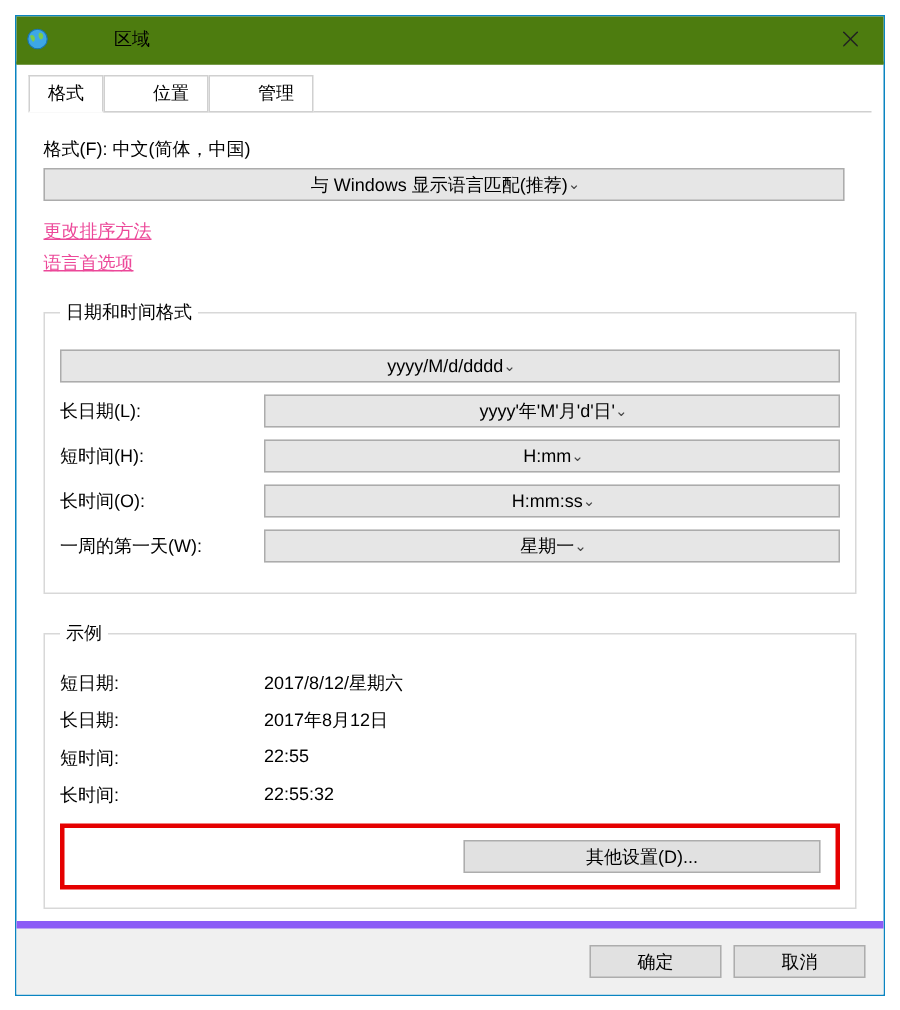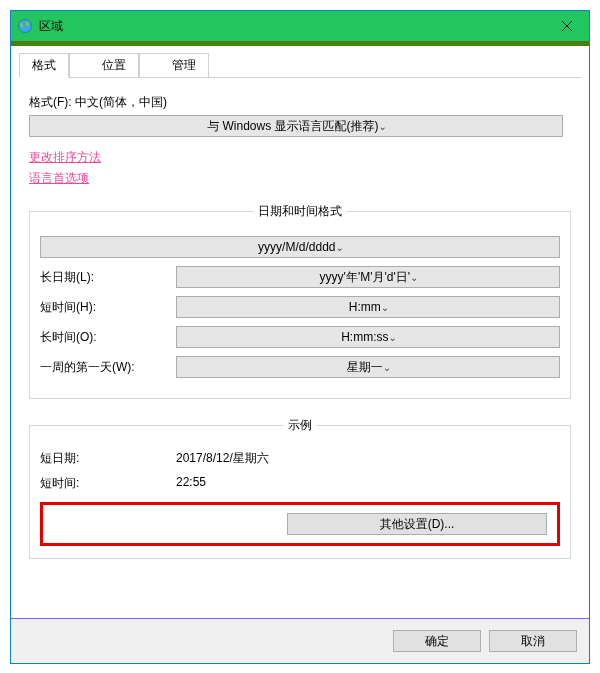--- a/index.html
+++ b/index.html
@@ -18,25 +18,26 @@
     left: 10px;
     top: 10px;
     width: 578px;
     height: 652px;
     border: 1px solid #0a84c1;
     background: #ffffff;
     box-shadow: 0 0 0 0 #000;
   }
   .titlebar {
     height: 30px;
-    background: #22c55e;
-    border-bottom: 5px solid #4d7c0f;
+    background: #4d7c0f;
+    border-bottom: 2px solid #4d7c0f;
     display: flex;
     align-items: center;
     position: relative;
+    gap: 37px;
   }
   .titlebar .icon {
     margin-left: 6px;
     width: 16px;
     height: 16px;
   }
   .titlebar .title {
     margin-left: 6px;
     font-size: 12px;
   }
@@ -123,21 +124,20 @@
     cursor: pointer;
   }
   fieldset {
     border: 1px solid #d8d8d8;
     margin: 12px 0 0 0;
     padding: 8px 10px 12px 10px;
   }
   fieldset legend {
     font-size: 12px;
     padding: 0 4px;
-    text-align: center;
   }
   .row {
     display: flex;
     align-items: center;
     margin: 8px 0;
   }
   .row .rlabel {
     width: 136px;
     font-size: 12px;
   }
@@ -164,30 +164,30 @@
     background: #e1e1e1;
     font-size: 12px;
     height: 22px;
     display: flex;
     align-items: center;
     justify-content: center;
     padding: 0 8px;
     box-sizing: border-box;
   }
   .btn.bigwide {
-    width: 260px;
+    width: 238px;
     text-align: center;
     margin-left: 35px;
   }
   .bottom-bar {
     position: absolute;
     left: 0; right: 0; bottom: 0;
     height: 44px;
     background: #f0f0f0;
-    border-top: 1px solid #8b5cf6;
+    border-top: 5px solid #8b5cf6;
     display: flex;
     align-items: center;
     justify-content: flex-end;
     padding-right: 12px;
     gap: 8px;
   }
   .btn.std {
     width: 88px;
   }
   .btn.disabled {
@@ -286,22 +286,30 @@
     </fieldset>
 
     <fieldset style="margin-top:18px;">
       <legend>示例</legend>
 
       <div class="example-row">
         <div class="rlabel">短日期:</div>
         <div class="val">2017/8/12/星期六</div>
       </div>
       <div class="example-row">
+        <div class="rlabel">长日期:</div>
+        <div class="val">2017年8月12日</div>
+      </div>
+      <div class="example-row">
         <div class="rlabel">短时间:</div>
         <div class="val">22:55</div>
+      </div>
+      <div class="example-row">
+        <div class="rlabel">长时间:</div>
+        <div class="val">22:55:32</div>
       </div>
 
       <div class="redbox">
         <div class="btn bigwide">
           <span>其他设置(D)...</span>
         </div>
       </div>
     </fieldset>
 
   </div>

